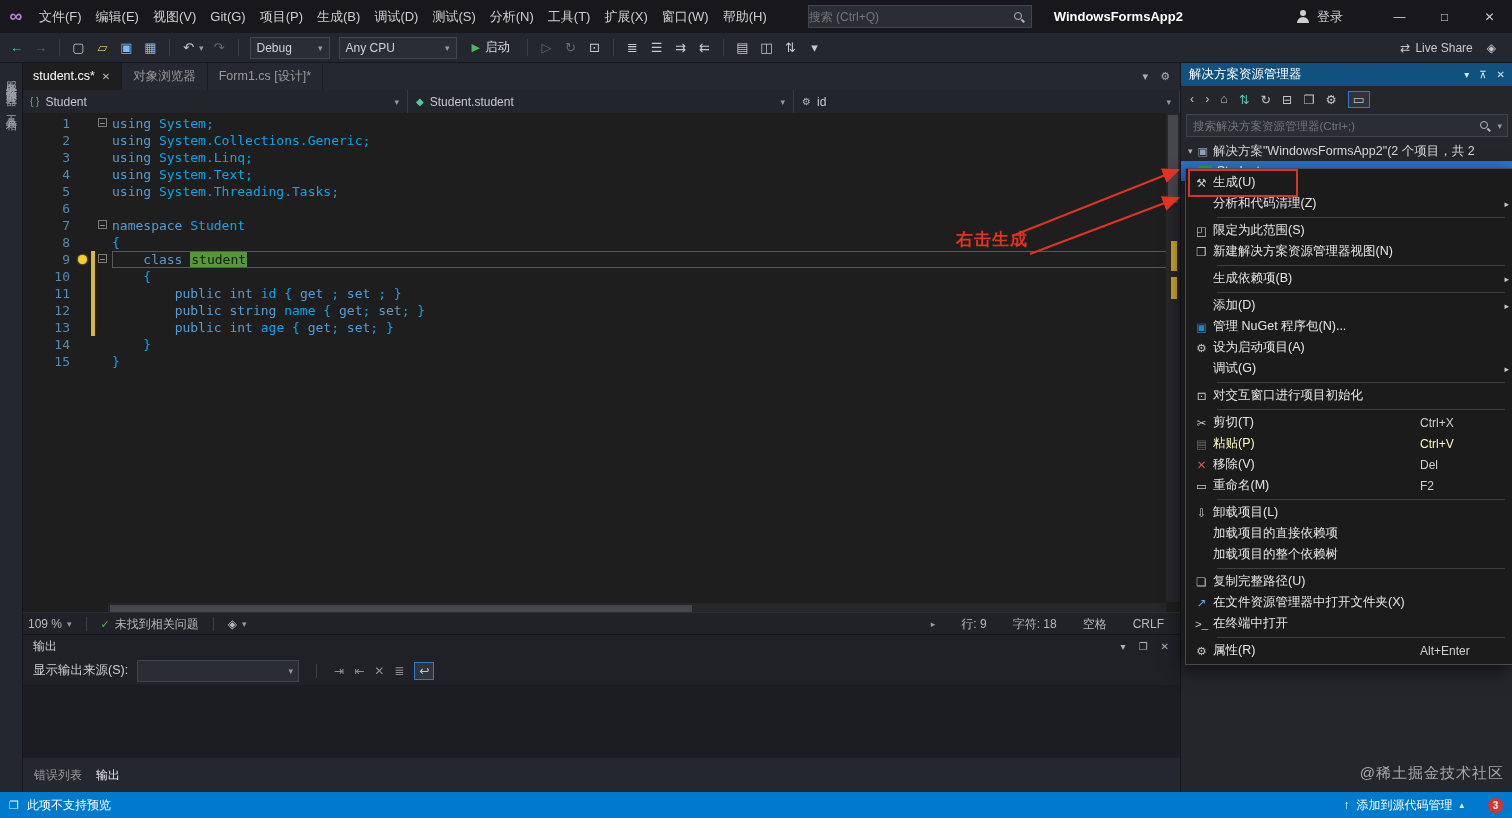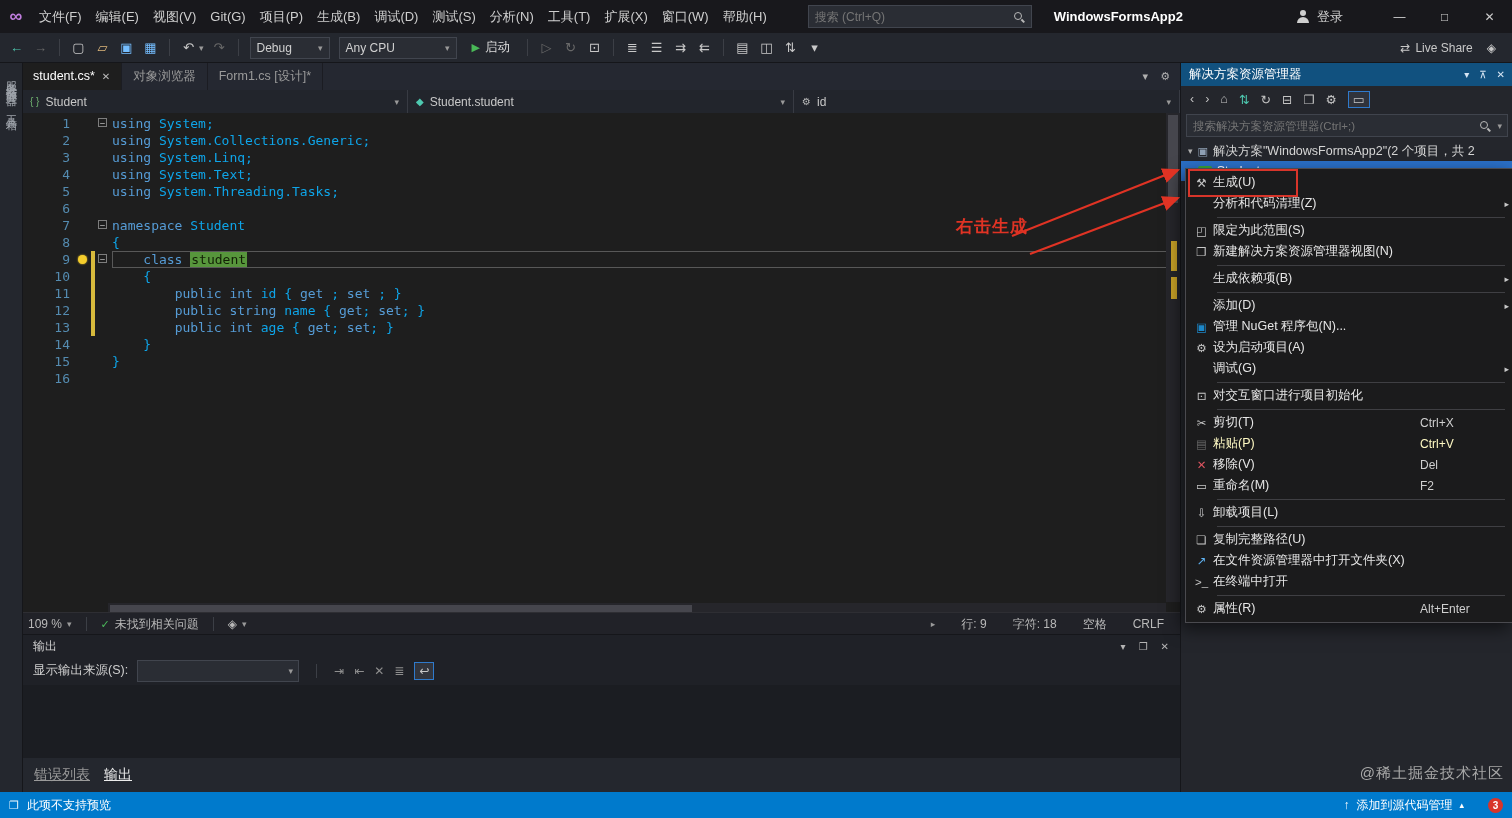--- a/index.html
+++ b/index.html
@@ -4,21 +4,21 @@
 <style>
   html,body{margin:0;padding:0;background:#101014;}
   body{font-family:"Liberation Sans","DejaVu Sans",sans-serif;}
   #app{position:relative;width:1512px;height:818px;background:#1e1e1e;overflow:hidden;color:#ccc;}
 
   
   .titlebar{position:absolute;left:0;top:0;right:0;height:33px;background:#18181c;display:flex;align-items:center;font-size:13px;z-index:10;}
   .logo{width:32px;text-align:center;color:#c07ede;font-size:18px;font-weight:bold;}
   .menu-item{padding:8px 7px;line-height:33px;color:#cfcfcf;white-space:nowrap;cursor:default;}
   .search-box{width:222px;height:21px;background:#2a2d34;border:1px solid #41454e;display:flex;align-items:center;margin-left:34px;}
-  .search-box input{flex:1;background:transparent;border:none;outline:none;color:#9a9a9a;font-size:12px;padding:0 6px;font-family:inherit;}
+  .search-box input{flex:1;background:transparent;border:none;outline:none;color:#9a9a9a;font-size:12px;padding:0 0;font-family:inherit;}
   .mag{position:relative;width:14px;height:14px;margin:0 5px;flex:none;}
   .mag::before{content:'';position:absolute;left:2px;top:2px;width:6px;height:6px;border:1.5px solid #b8b8b8;border-radius:50%;}
   .mag::after{content:'';position:absolute;left:9px;top:10px;width:4px;height:1.5px;background:#b8b8b8;transform:rotate(45deg);}
   .app-title{margin-left:22px;font-weight:bold;color:#fff;}
   .signin{margin-left:auto;display:flex;align-items:center;gap:7px;color:#d0d0d0;margin-right:34px;}
   .person{position:relative;width:14px;height:14px;}
   .person::before{content:'';position:absolute;left:4px;top:0;width:6px;height:6px;border-radius:50%;background:#cfcfcf;}
   .person::after{content:'';position:absolute;left:1px;top:7px;width:12px;height:6px;border-radius:6px 6px 0 0;background:#cfcfcf;}
   .win-btn{width:45px;height:33px;display:flex;align-items:center;justify-content:center;color:#cfcfcf;font-size:12px;}
 
@@ -87,21 +87,21 @@
   .out-header-icons{margin-left:auto;display:flex;gap:13px;}
   .out-hicon{font-size:10px;color:#b4b4b4;}
   .out-toolbar{height:27px;display:flex;align-items:center;gap:9px;padding:0 11px;font-size:12.5px;color:#cfcfcf;}
   .out-combo{width:150px;height:20px;background:#2a2d34;border:1px solid #41454e;display:flex;align-items:center;justify-content:flex-end;padding:0 5px;}
   .out-icon{color:#8f8f8f;font-size:12px;}
   .out-icon.boxed{border:1px solid #2f7acc;background:#32353d;padding:1px 4px;color:#c8c8c8;}
   .out-body{position:absolute;left:0;top:50px;right:0;bottom:0;background:#1b1d22;}
 
   
   .btabs{position:absolute;left:0;top:696px;right:0;height:34px;background:#24272e;display:flex;align-items:center;padding-left:12px;gap:14px;}
-  .btab{font-size:14px;color:#9a9a9a;cursor:default;text-decoration:underline;}
+  .btab{font-size:12px;color:#9a9a9a;cursor:default;}
   .btab.active{color:#ececec;}
 
   
   .sepanel{position:absolute;left:1180px;top:62px;width:332px;bottom:26px;background:#24262c;border-left:1px solid #15161a;}
   .se-title{height:24px;background:#11517f;display:flex;align-items:center;padding:0 8px;color:#fff;font-size:12.5px;}
   .se-title-icons{margin-left:auto;display:flex;gap:10px;}
   .se-title-icon{font-size:10px;color:#d7e6f4;}
   .se-toolbar{height:26px;display:flex;align-items:center;gap:11px;padding:0 9px;}
   .se-icon{color:#c3c3c3;font-size:12.5px;}
   .se-icon.boxed{border:1px solid #2f7acc;background:#30333b;padding:0 4px;}
@@ -122,21 +122,21 @@
   .cm-label{white-space:nowrap;}
   .cm-shortcut{margin-left:auto;width:76px;flex:none;color:#cfcfcf;font-size:12px;padding-left:6px;}
   .cm-arrow{width:13px;flex:none;color:#c8c8c8;font-size:9px;text-align:right;}
   .cm-sep{height:1px;background:#3f3f43;margin:2.5px 8px 2.5px 31px;}
   .cm-item.disabled .cm-label,.cm-item.disabled .cm-shortcut{color:#fef9c3;}
   .cm-item.disabled .cm-icon{color:#616161;}
   .cm-item.annotated::after{content:'';position:absolute;left:2px;top:-3px;width:106px;height:24px;border:2.5px solid #d8352a;pointer-events:none;}
 
   
   .overlay-svg{position:absolute;left:0;top:0;width:1512px;height:818px;z-index:45;pointer-events:none;}
-  .annot-text{position:absolute;left:956px;top:215px;color:#e03324;font-size:17px;font-weight:bold;z-index:46;letter-spacing:1px;}
+  .annot-text{position:absolute;left:956px;top:228px;color:#e03324;font-size:17px;font-weight:bold;z-index:46;letter-spacing:1px;}
 
   
   .statusbar{position:absolute;left:0;right:0;top:792px;height:26px;background:#007acc;display:flex;align-items:center;color:#fff;font-size:12px;padding:0 9px;gap:8px;z-index:30;}
   .sb-icon{font-size:11px;opacity:.9;}
   .sb-right{margin-left:auto;display:flex;align-items:center;gap:7px;}
   .sb-caret{font-size:9px;}
   .badge{width:15px;height:15px;border-radius:50%;background:#d8352a;color:#fff;display:flex;align-items:center;justify-content:center;font-size:10px;margin-left:16px;font-weight:bold;}
 
   .watermark{position:absolute;right:8px;top:764px;color:#a8a8a8;font-size:15px;z-index:50;letter-spacing:1px;}
 </style>
@@ -374,27 +374,20 @@
             <span class="fold-col"></span>
             <span class="code-text"><span class="tk-pl">    }</span></span>
           </div>
           <div class="code-row">
             <span class="ln">15</span>
             <span class="bulb-col"></span>
             <span class="change-col"></span>
             <span class="fold-col"></span>
             <span class="code-text"><span class="tk-pl">}</span></span>
           </div>
-          <div class="code-row">
-            <span class="ln">16</span>
-            <span class="bulb-col"></span>
-            <span class="change-col"></span>
-            <span class="fold-col"></span>
-            <span class="code-text"></span>
-          </div>
         </div>
       <div class="vscroll">
         <div class="vthumb"></div>
         <div class="vmark" style="top:128px;height:30px"></div>
         <div class="vmark" style="top:164px;height:22px"></div>
       </div>
       <div class="hscroll">
         <div class="hthumb"></div>
       </div>
     </div>
@@ -583,20 +576,32 @@
           <span class="cm-shortcut">F2</span>
           <span class="cm-arrow"></span>
         </div>
         <div class="cm-sep"></div>
         <div class="cm-item">
           <span class="cm-icon">⇩</span>
           <span class="cm-label">卸载项目(L)</span>
           <span class="cm-shortcut"></span>
           <span class="cm-arrow"></span>
         </div>
+        <div class="cm-item">
+          <span class="cm-icon"></span>
+          <span class="cm-label">加载项目的直接依赖项</span>
+          <span class="cm-shortcut"></span>
+          <span class="cm-arrow"></span>
+        </div>
+        <div class="cm-item">
+          <span class="cm-icon"></span>
+          <span class="cm-label">加载项目的整个依赖树</span>
+          <span class="cm-shortcut"></span>
+          <span class="cm-arrow"></span>
+        </div>
         <div class="cm-sep"></div>
         <div class="cm-item">
           <span class="cm-icon">❏</span>
           <span class="cm-label">复制完整路径(U)</span>
           <span class="cm-shortcut"></span>
           <span class="cm-arrow"></span>
         </div>
         <div class="cm-item">
           <span class="cm-icon" style="color: rgb(95, 178, 242);">↗</span>
           <span class="cm-label">在文件资源管理器中打开文件夹(X)</span>

